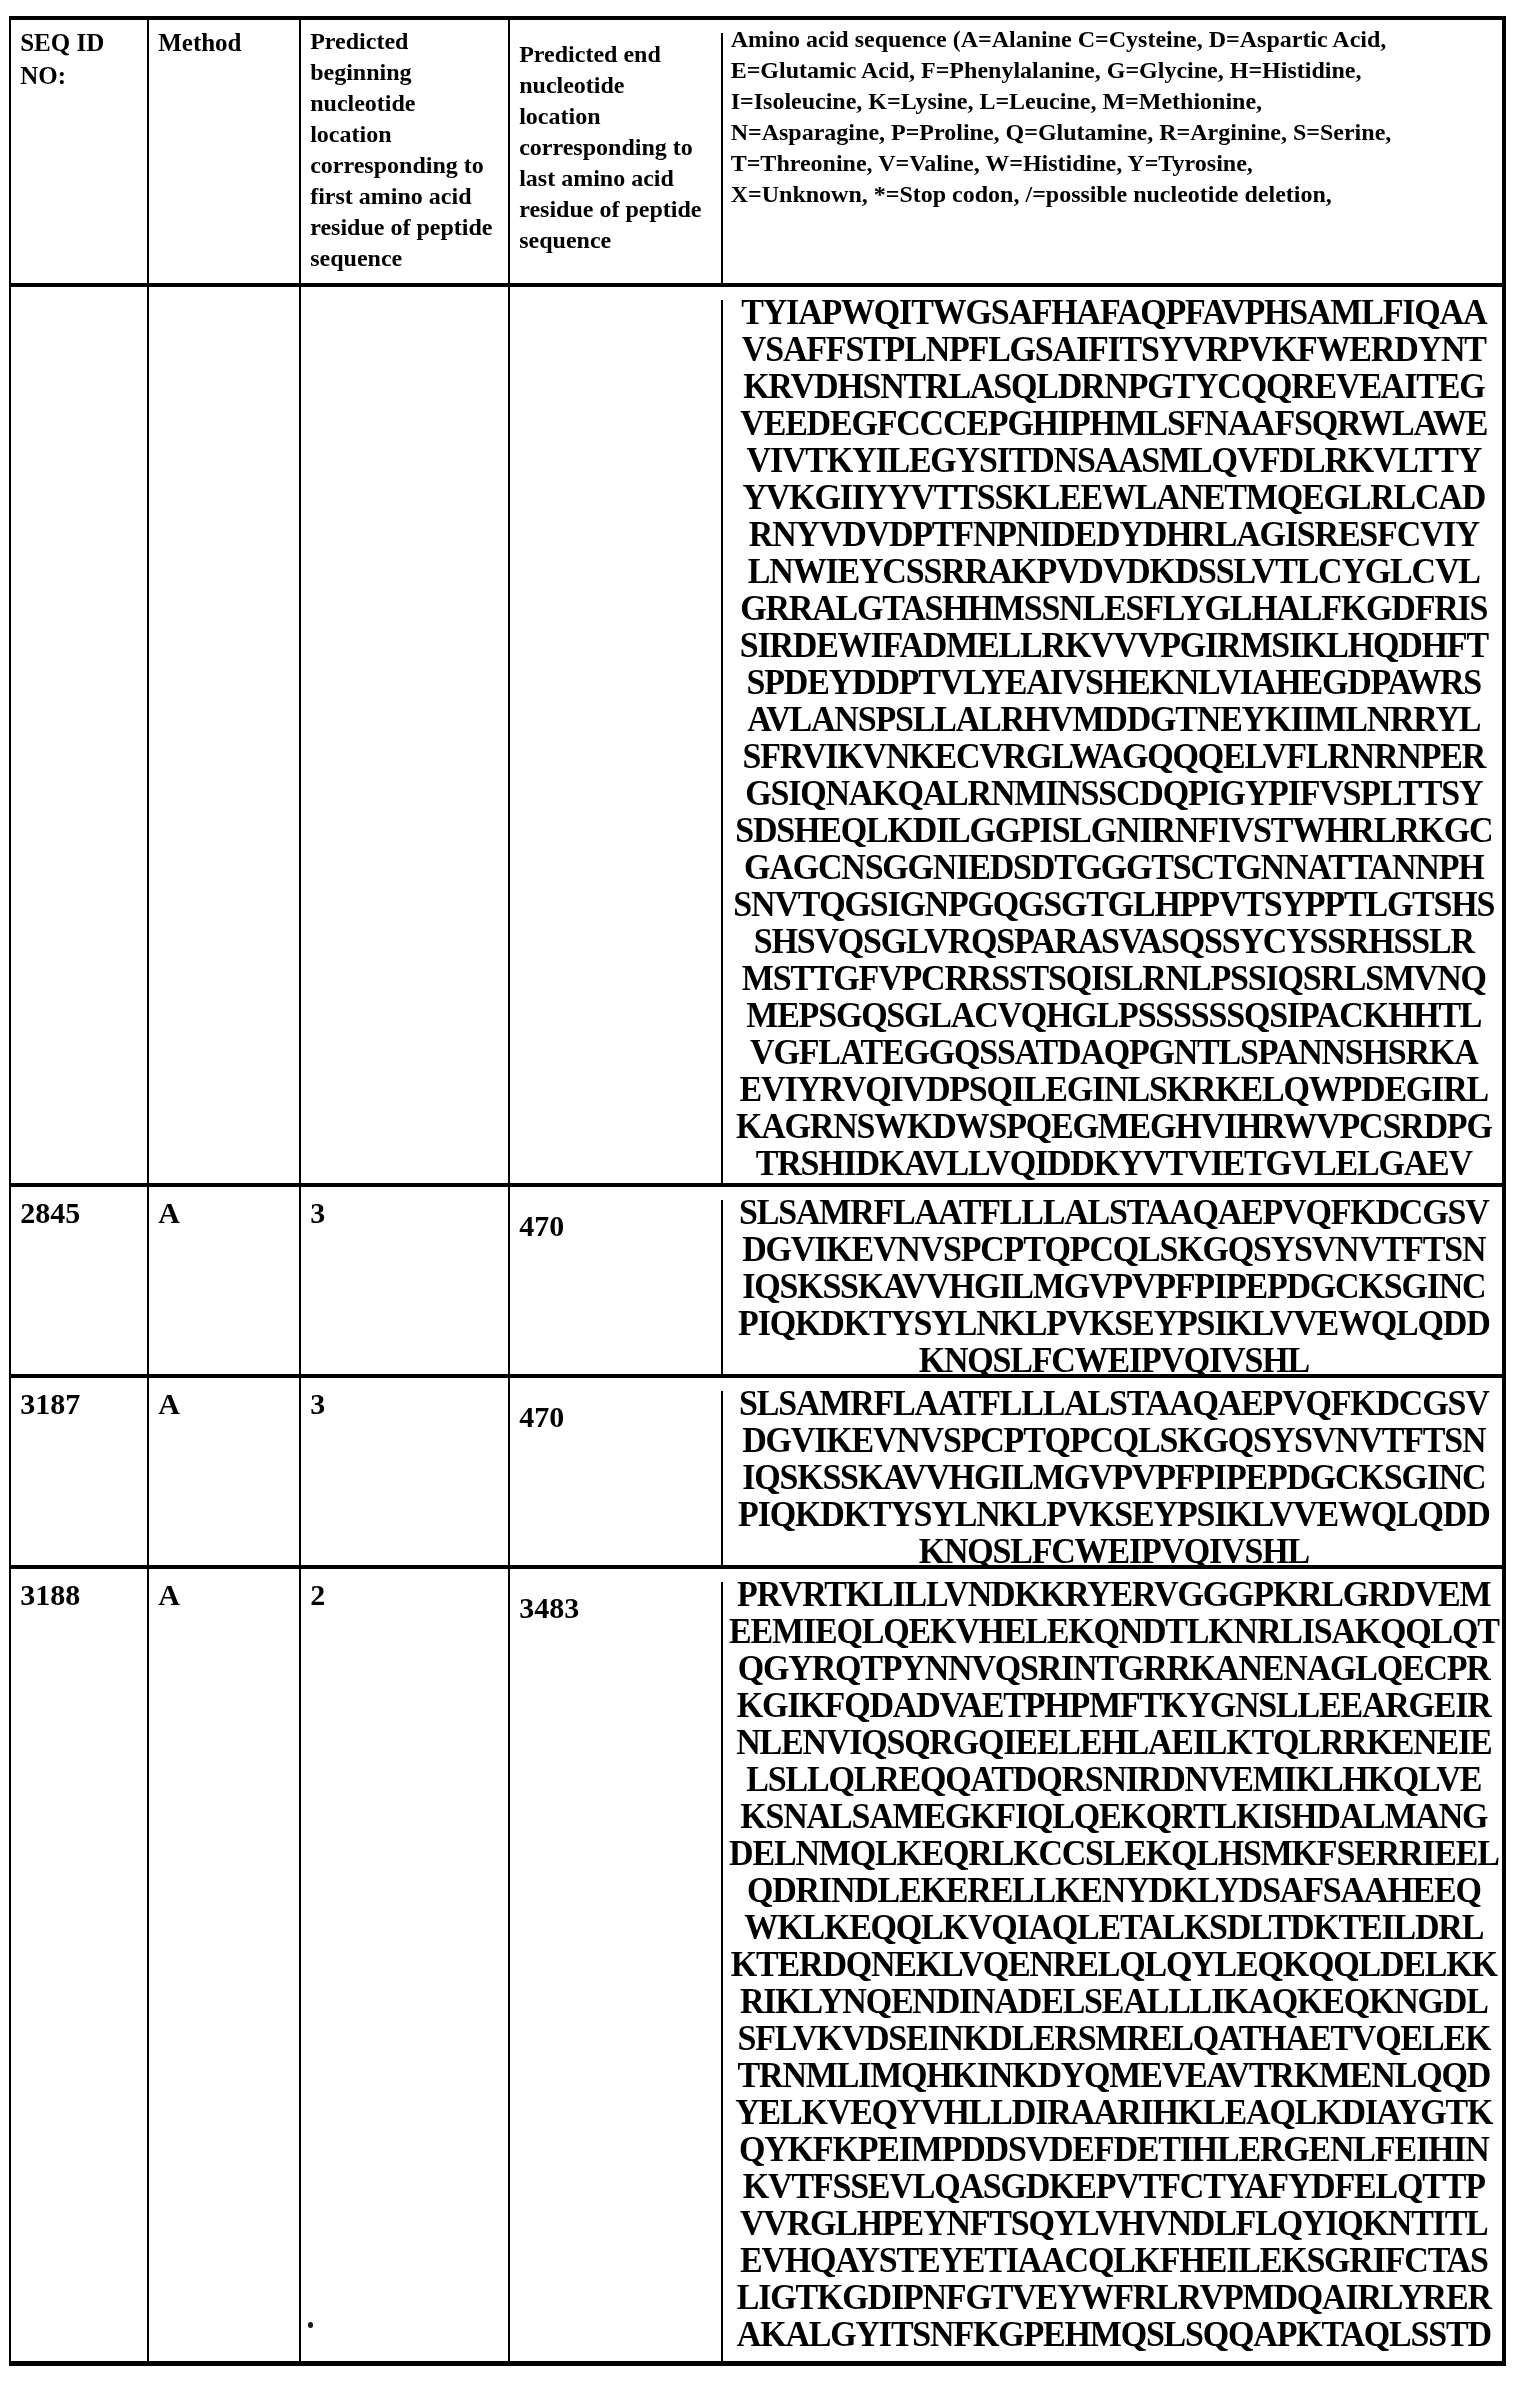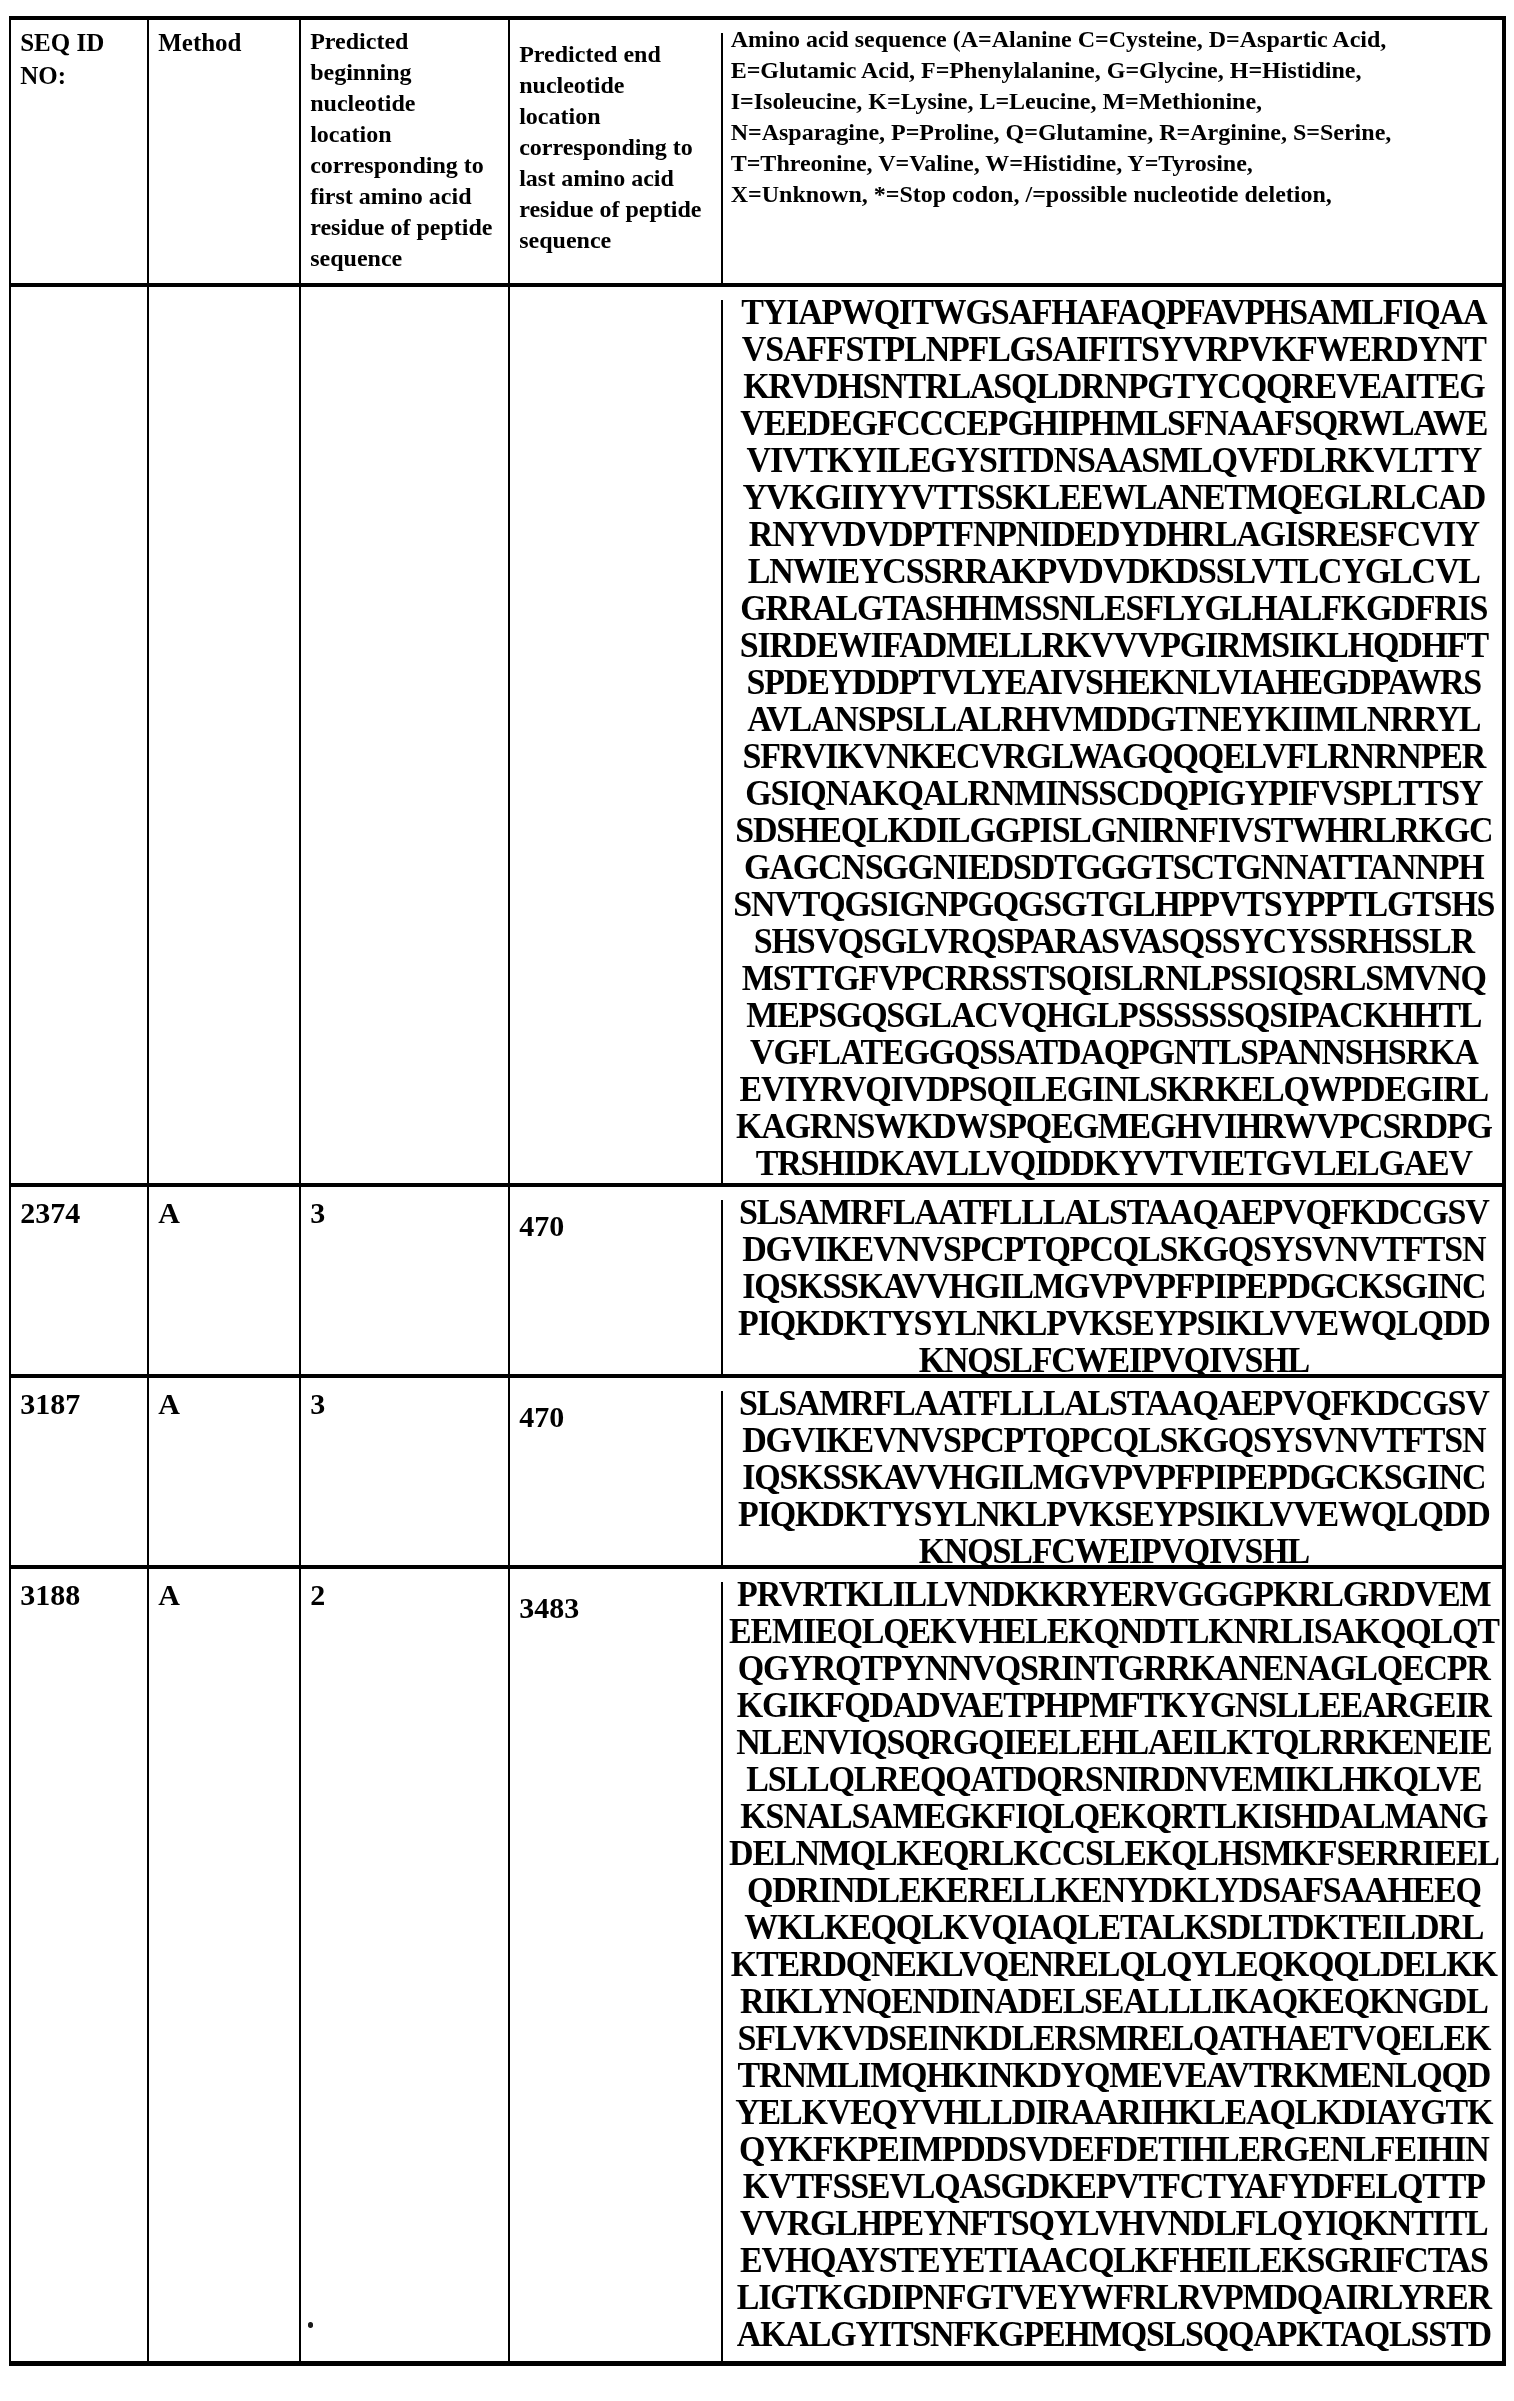--- a/index.html
+++ b/index.html
@@ -92,21 +92,21 @@
           <div class="seq-line">MSTTGFVPCRRSSTSQISLRNLPSSIQSRLSMVNQ</div>
           <div class="seq-line">MEPSGQSGLACVQHGLPSSSSSSQSIPACKHHTL</div>
           <div class="seq-line">VGFLATEGGQSSATDAQPGNTLSPANNSHSRKA</div>
           <div class="seq-line">EVIYRVQIVDPSQILEGINLSKRKELQWPDEGIRL</div>
           <div class="seq-line">KAGRNSWKDWSPQEGMEGHVIHRWVPCSRDPG</div>
           <div class="seq-line">TRSHIDKAVLLVQIDDKYVTVIETGVLELGAEV</div>
         </div>
     </div>
 
     <div class="t-row r-std">
-      <div class="cell c1 val">2374</div>
+      <div class="cell c1 val">2845</div>
       <div class="cell c2 val">A</div>
       <div class="cell c3 val">3</div>
       <div class="cell c4 val">470</div>
       <div class="cell c5 seq-cell">
           <div class="seq-line">SLSAMRFLAATFLLLALSTAAQAEPVQFKDCGSV</div>
           <div class="seq-line">DGVIKEVNVSPCPTQPCQLSKGQSYSVNVTFTSN</div>
           <div class="seq-line">IQSKSSKAVVHGILMGVPVPFPIPEPDGCKSGINC</div>
           <div class="seq-line">PIQKDKTYSYLNKLPVKSEYPSIKLVVEWQLQDD</div>
           <div class="seq-line">KNQSLFCWEIPVQIVSHL</div>
         </div>

